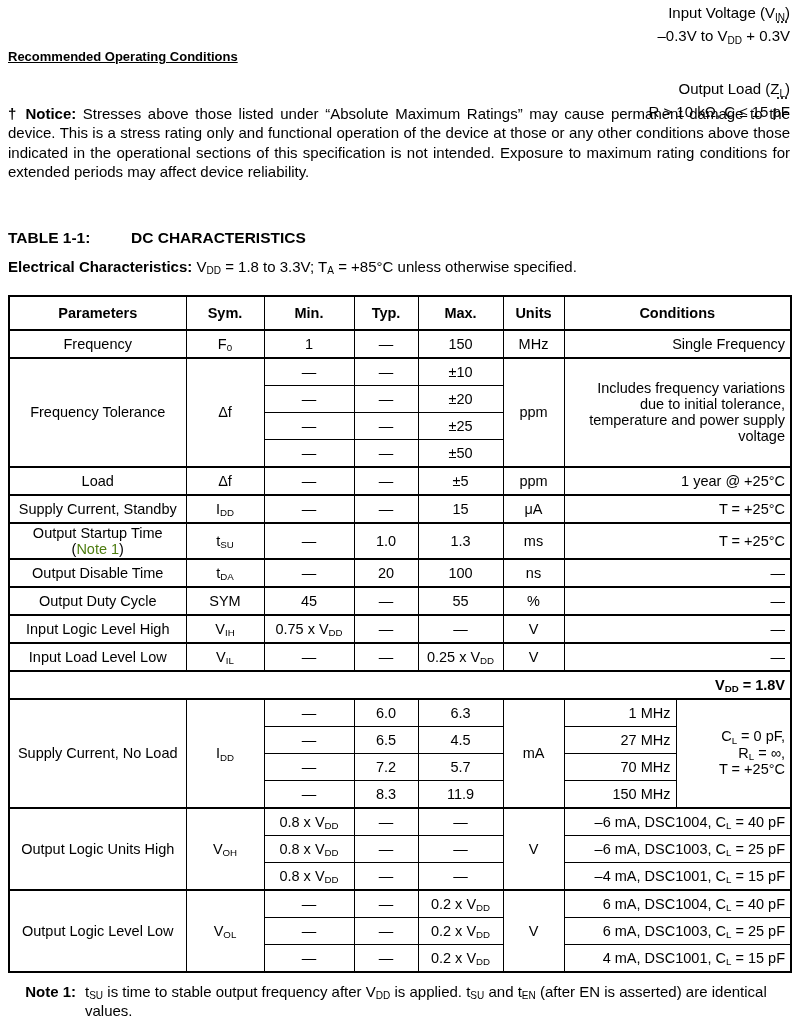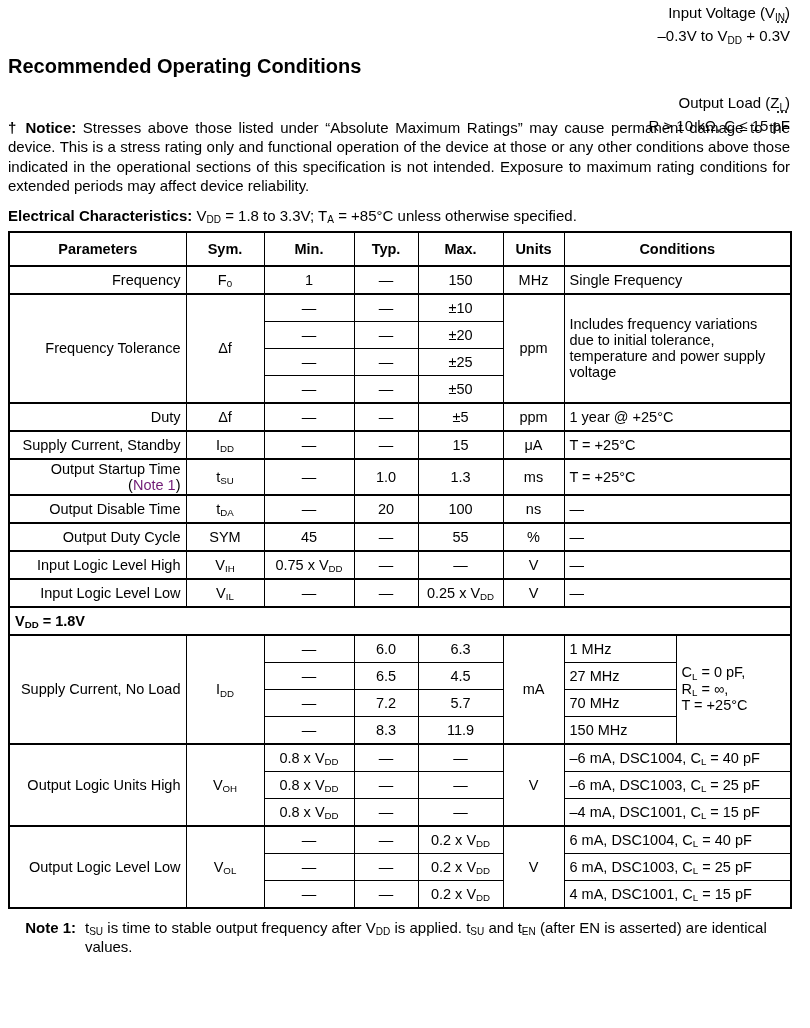--- a/index.html
+++ b/index.html
@@ -5,55 +5,55 @@
   html,body{margin:0;padding:0;background:#fff;}
   body{
     width:810px;height:1028px;overflow:hidden;
     color:#000;
     font-family:"Liberation Sans","DejaVu Sans",sans-serif;
     font-size:15px;
     -webkit-font-smoothing:antialiased;
   }
   .page{padding:4px 20px 0 8px;width:782px;}
   sub{font-size:67%;line-height:0;position:relative;top:0.25em;vertical-align:baseline;}
-  .blue-link{color:#701a75;}
+  .blue-link{color:#4d7c0f;}
 
   
   .spec-line{display:flex;align-items:flex-end;height:21px;white-space:nowrap;flex-direction:column;}
   .spec-label{flex:none;}
   .spec-dots{flex:1 1 auto;border-bottom:2px dotted #2b2b2b;margin:0 3px 4px 4px;min-width:10px;}
   .spec-value{flex:none;}
 
-  .rec-heading{font-size:20px;font-weight:bold;margin:30px 0 16px 0;}
+  .rec-heading{font-size:13px;font-weight:bold;margin:24px 0 16px 0;text-decoration:underline;}
 
   .notice{margin-top:3px;text-align:justify;line-height:19.4px;}
   .notice b{font-weight:bold;}
 
   .table-heading{display:flex;font-weight:bold;font-size:15.5px;margin-top:47px;}
   .table-heading .tbl-label{width:123px;flex:none;}
-  .table-subtitle{margin:11px 0 7px 0;}
+  .table-subtitle{margin:11px 0 20px 0;}
   .table-subtitle b{font-weight:bold;}
 
   table.dc{border-collapse:collapse;table-layout:fixed;width:782px;border:2px solid #000;}
   table.dc td,table.dc th{
     border:1px solid #000;
     padding:1px 5px;
     font-size:14.5px;
     vertical-align:middle;
     overflow:hidden;
   }
   table.dc th{
     font-weight:bold;text-align:center;height:30px;
     border-bottom:2px solid #000;
   }
   table.dc td{height:24px;}
   tr.major td{border-top:2px solid #000;}
   td.c{text-align:center;}
-  td.l{text-align:left;border-radius:6px;}
-  td.param{text-align:right;}
+  td.l{text-align:right;border-radius:6px;}
+  td.param{text-align:center;}
   tr.section td{font-weight:bold;}
   td.cond3{line-height:16.5px;}
   td.tall{height:45px;}
 
   .notes{margin:9px 0 0 0;}
   .note-row{display:flex;margin-bottom:4px;line-height:19px;}
   .note-label{font-weight:bold;flex:none;width:68px;text-align:right;}
   .note-text{margin-left:9px;width:698px;}
 </style>
 </head>
@@ -70,20 +70,24 @@
   <div class="rec-heading">Recommended Operating Conditions</div>
 
   <div class="spec-line">
     <span class="spec-label">Output Load (Z<sub>L</sub>)</span>
     <span class="spec-dots"></span>
     <span class="spec-value">R &gt; 10 kΩ, C ≤ 15 pF</span>
   </div>
 
   <div class="notice"><b>† Notice:</b><span> Stresses above those listed under “Absolute Maximum Ratings” may cause permanent damage to the device. This is a stress rating only and functional operation of the device at those or any other conditions above those indicated in the operational sections of this specification is not intended. Exposure to maximum rating conditions for extended periods may affect device reliability.</span></div>
 
+  <div class="table-heading">
+    <span class="tbl-label">TABLE 1-1:</span>
+    <span>DC CHARACTERISTICS</span>
+  </div>
   <div class="table-subtitle"><b>Electrical Characteristics:</b><span> V<sub>DD</sub> = 1.8 to 3.3V; T<sub>A</sub> = +85°C unless otherwise specified.</span></div>
 
   <table class="dc">
     <colgroup>
       <col style="width:177px">
         <col style="width:78px">
         <col style="width:90px">
         <col style="width:64px">
       <col style="width:85px">
         <col style="width:61px">
@@ -132,21 +136,21 @@
         <td class="c">—</td>
         <td class="c">±25</td>
       </tr>
       <tr>
         <td class="c">—</td>
         <td class="c">—</td>
         <td class="c">±50</td>
       </tr>
 
       <tr class="major">
-        <td class="param">Duty</td>
+        <td class="param">Load</td>
         <td class="c">Δf</td>
         <td class="c">—</td>
         <td class="c">—</td>
         <td class="c">±5</td>
         <td class="c">ppm</td>
         <td class="l" colspan="2">1 year @ +25°C</td>
       </tr>
 
       <tr class="major">
         <td class="param">Supply Current, Standby</td>
@@ -195,21 +199,21 @@
         <td class="param">Input Logic Level High</td>
         <td class="c">V<sub>IH</sub></td>
         <td class="c">0.75 x V<sub>DD</sub></td>
         <td class="c">—</td>
         <td class="c">—</td>
         <td class="c">V</td>
         <td class="l" colspan="2">—</td>
       </tr>
 
       <tr class="major">
-        <td class="param">Input Logic Level Low</td>
+        <td class="param">Input Load Level Low</td>
         <td class="c">V<sub>IL</sub></td>
         <td class="c">—</td>
         <td class="c">—</td>
         <td class="c">0.25 x V<sub>DD</sub></td>
         <td class="c">V</td>
         <td class="l" colspan="2">—</td>
       </tr>
 
       <tr class="major section">
         <td colspan="8" class="l">V<sub>DD</sub> = 1.8V</td>

